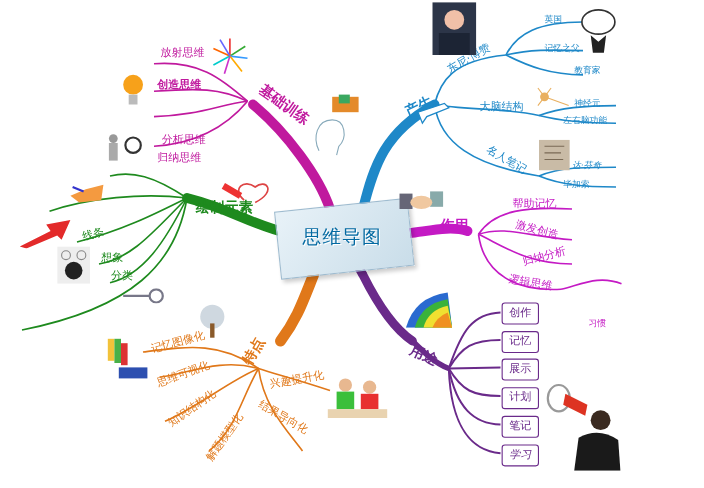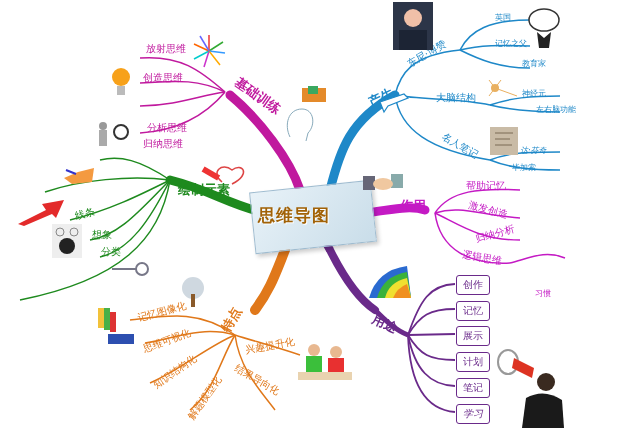--- a/index.html
+++ b/index.html
@@ -7,21 +7,21 @@
   svg.map{position:absolute;left:0;top:0;width:640px;height:444px;}
   .lbl{position:absolute;white-space:nowrap;font-size:10px;line-height:12px;}
   .pink{color:#c0199e;}
   .blue{color:#1e88c8;}
   .green{color:#1e8a1e;}
   .orange{color:#e0781a;}
   .magenta{color:#c41ac4;}
   .purple{color:#6a2a8a;}
   .main{font-size:13px;font-weight:bold;line-height:15px;}
   .center-card{position:absolute;left:252px;top:186px;width:120px;height:60px;background:linear-gradient(135deg,#e8f2f8,#c9dde9);border:1px solid #9fbcd0;transform:rotate(-6deg);box-shadow:2px 3px 4px rgba(0,0,0,.2);}
-  .center-title{position:absolute;left:258px;top:204px;font-size:17px;font-weight:bold;color:#a16207;letter-spacing:1px;text-shadow:1px 1px 0 #fff;}
+  .center-title{position:absolute;left:275px;top:204px;font-size:17px;font-weight:normal;color:#0369a1;letter-spacing:1px;text-shadow:1px 1px 0 #fff;}
   .box{position:absolute;width:32px;height:18px;border:1.5px solid #6a2a8a;border-radius:3px;background:#fff;font-size:10px;line-height:18px;text-align:center;color:#6a2a8a;}
   .pic{position:absolute;}
 </style>
 </head>
 <body>
 
 <svg class="map" viewBox="0 0 640 444">
 
   <path d="M300 190 C 290 160, 260 120, 230 95" stroke="#c0199e" stroke-width="9" fill="none" stroke-linecap="round"></path>
   <path d="M330 190 C 340 150, 350 120, 395 95" stroke="#1e88c8" stroke-width="9" fill="none" stroke-linecap="round"></path>
@@ -86,32 +86,32 @@
     <path d="M408 335 C 410 390, 430 410, 455 412"></path>
   </g>
   <path d="M375 310 C 385 320, 395 330, 408 335" stroke="#6a2a8a" stroke-width="5" fill="none"></path>
 </svg>
 
 <div class="center-card"></div>
 <div class="center-title">思维导图</div>
 
 <div class="lbl pink main" style="left:232px;top:88px;transform:rotate(35deg);">基础训练</div>
 <div class="lbl pink" style="left:146px;top:43px;">放射思维</div>
-<div class="lbl pink" style="left:143px;top:72px;">创造思维</div>
+<div class="lbl pink" style="left:143px;top:72px;font-weight:bold;">创造思维</div>
 <div class="lbl pink" style="left:143px;top:94px;margin-top:44px;">归纳思维</div>
 <div class="lbl pink" style="left:147px;top:122px;">分析思维</div>
 
 <div class="lbl blue main" style="left:368px;top:90px;transform:rotate(-25deg);">产生</div>
 <div class="lbl blue" style="left:405px;top:48px;transform:rotate(-30deg);">东尼·博赞</div>
 <div class="lbl blue" style="left:495px;top:12px;font-size:8px;">英国</div>
 <div class="lbl blue" style="left:495px;top:38px;font-size:8px;">记忆之父</div>
 <div class="lbl blue" style="left:522px;top:58px;font-size:8px;">教育家</div>
 <div class="lbl blue" style="left:436px;top:92px;">大脑结构</div>
 <div class="lbl blue" style="left:522px;top:88px;font-size:8px;">神经元</div>
-<div class="lbl blue" style="left:512px;top:104px;font-size:8px;margin-left:24px;">左右脑功能</div>
+<div class="lbl blue" style="left:512px;top:104px;font-size:8px;">左右脑功能</div>
 <div class="lbl blue" style="left:440px;top:140px;transform:rotate(30deg);">名人笔记</div>
 <div class="lbl blue" style="left:520px;top:145px;font-size:8px;font-style:italic;">达·芬奇</div>
 <div class="lbl blue" style="left:512px;top:162px;font-size:8px;">毕加索</div>
 
 <div class="lbl green main" style="left:178px;top:182px;">绘制元素</div>
 <div class="lbl green" style="left:75px;top:208px;transform:rotate(-15deg);">线条</div>
 <div class="lbl green" style="left:92px;top:229px;">想象</div>
 <div class="lbl green" style="left:101px;top:246px;">分类</div>
 
 <div class="lbl magenta main" style="left:400px;top:198px;">作用</div>

